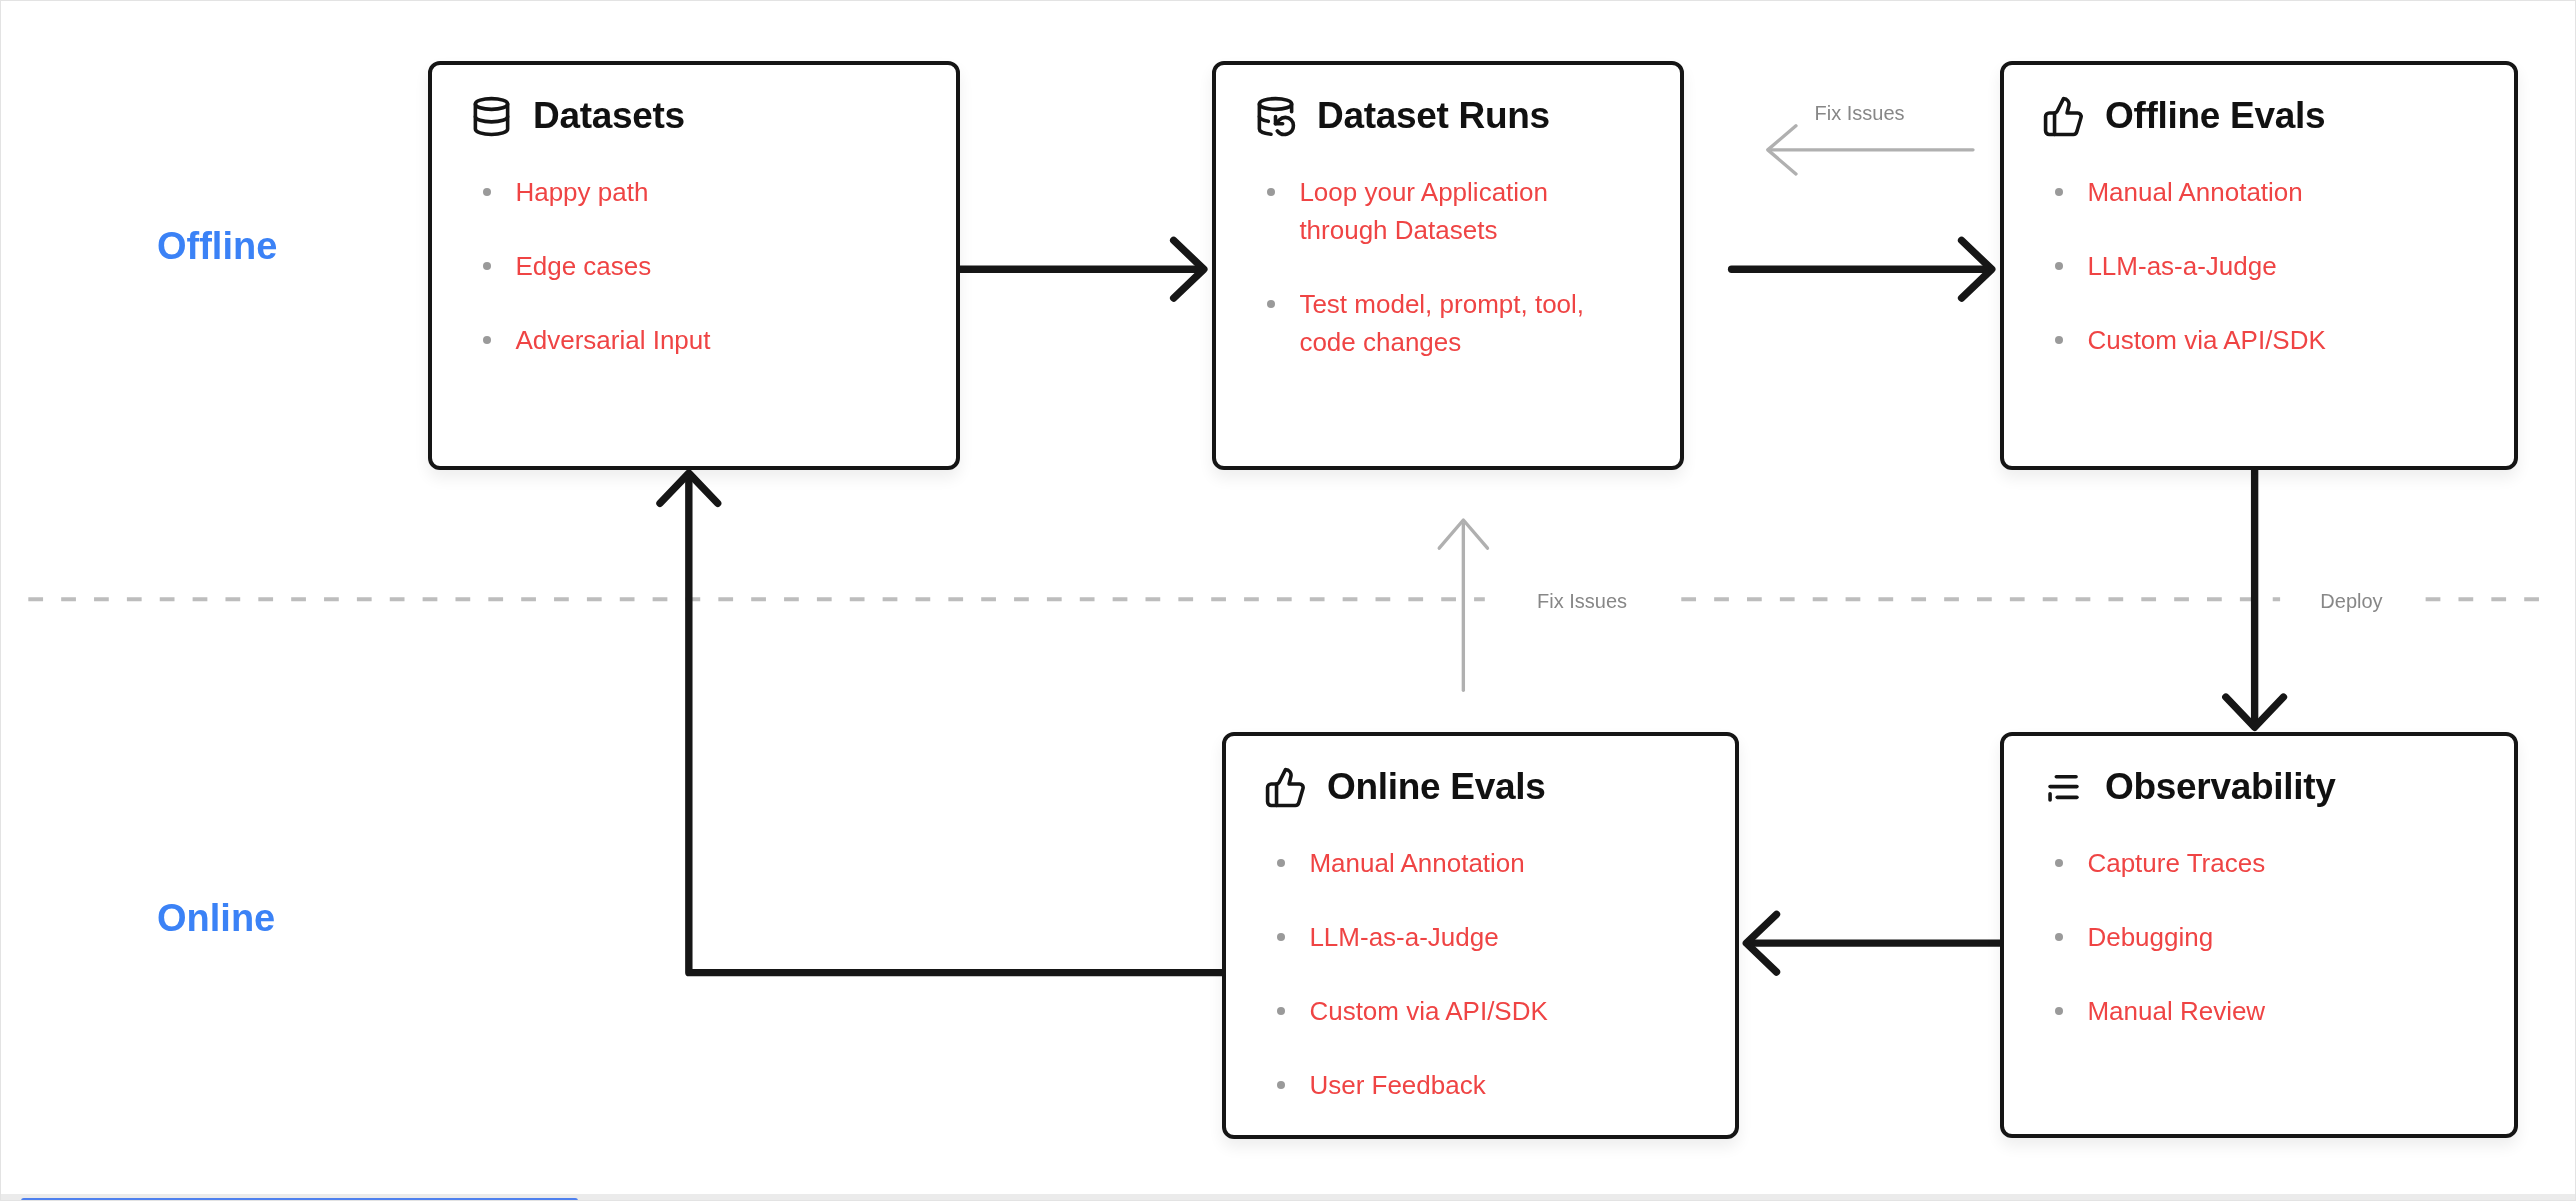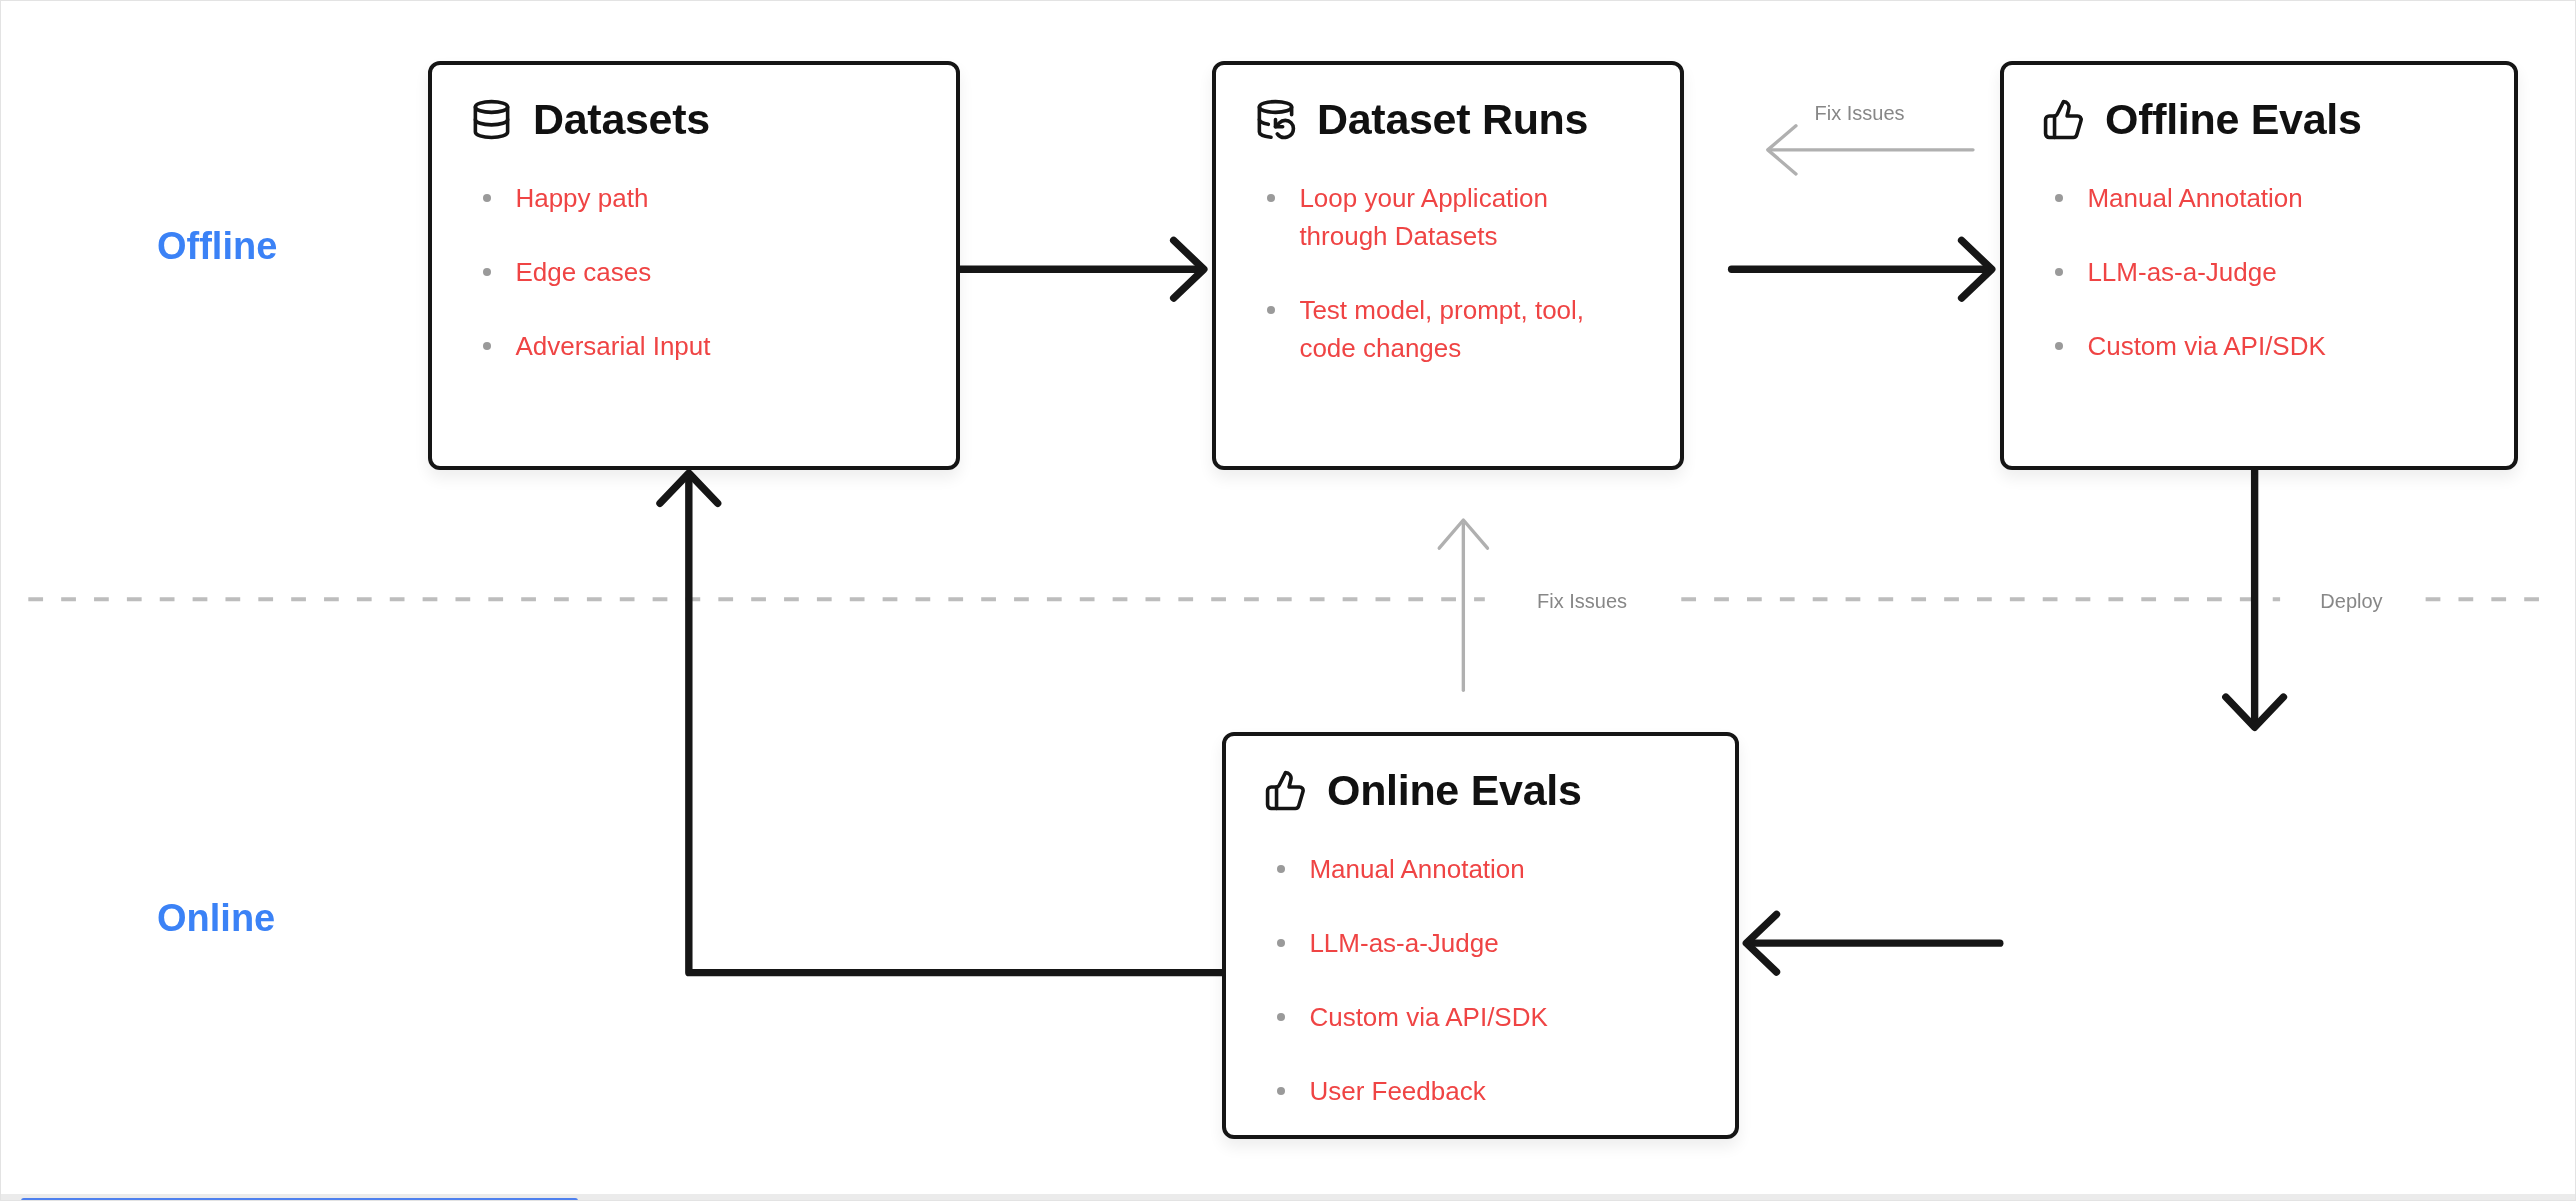--- a/index.html
+++ b/index.html
@@ -8,21 +8,21 @@
           border:1.3px solid #e3e3e3;box-sizing:border-box;overflow:hidden;}
   #bottom-strip{position:absolute;left:0;right:0;top:1193px;height:8.7px;background:#ebebeb;}
   #blue-sliver{position:absolute;left:20px;top:1197px;width:557px;height:4px;
                background:#4e80ee;border-radius:2.7px 2.7px 0 0;}
 
   .node{position:absolute;background:#ffffff;border:4.7px solid #151515;border-radius:12px;
         box-sizing:border-box;padding:29.5px 38px;box-shadow:0 8px 14.8px rgba(0,0,0,0.07);}
   .node-header{display:flex;align-items:center;gap:20px;margin-bottom:35px;}
   .node-icon{width:43px;height:43px;flex:0 0 auto;color:#141414;}
   .node-icon svg{width:100%;height:100%;display:block;}
-  .node-title{font-size:43px;font-weight:700;color:#111111;letter-spacing:-0.3px;white-space:nowrap;}
+  .node-title{font-size:37px;font-weight:700;color:#111111;letter-spacing:-0.3px;white-space:nowrap;}
   ul.bullets{list-style:none;margin:0;padding:0 0 0 13.4px;}
   ul.bullets li{position:relative;padding-left:32px;margin-bottom:36px;
                 font-size:26px;line-height:38px;color:#ef4444;max-width:389px;}
   ul.bullets li::before{content:"";position:absolute;left:0;top:15.4px;width:8px;height:8px;
                 border-radius:50%;background:#9a9a9a;}
 
   #box-datasets     {left:427px; top:60px;  width:532px;height:409px;}
   #box-dataset-runs {left:1211px;top:60px;  width:472px;height:409px;}
   #box-offline-evals{left:1999px;top:60px;  width:518px;height:409px;}
   #box-online-evals {left:1221px;top:731px;width:517px;height:407px;}
@@ -161,17 +161,35 @@
       <span class="node-title">Online Evals</span>
     </div>
     <ul class="bullets">
       <li>Manual Annotation</li>
       <li>LLM-as-a-Judge</li>
       <li>Custom via API/SDK</li>
       <li>User Feedback</li>
     </ul>
   </div>
 
+  <div class="node" id="box-observability">
+    <div class="node-header">
+      <span class="node-icon">
+        <svg viewBox="0 0 24 24" stroke="currentColor" stroke-width="2" fill="none" stroke-linecap="round" stroke-linejoin="round">
+          <path d="M8 6h11"></path>
+          <path d="M4.5 11.5h15"></path>
+          <path d="M4.5 15.5v3.5"></path>
+          <path d="M8.5 17.5h11"></path>
+        </svg>
+      </span>
+      <span class="node-title">Observability</span>
+    </div>
+    <ul class="bullets">
+      <li>Capture Traces</li>
+      <li>Debugging</li>
+      <li>Manual Review</li>
+    </ul>
+  </div>
 
   <div id="bottom-strip"></div>
   <div id="blue-sliver"></div>
 </div>
 
 
 </body></html>

